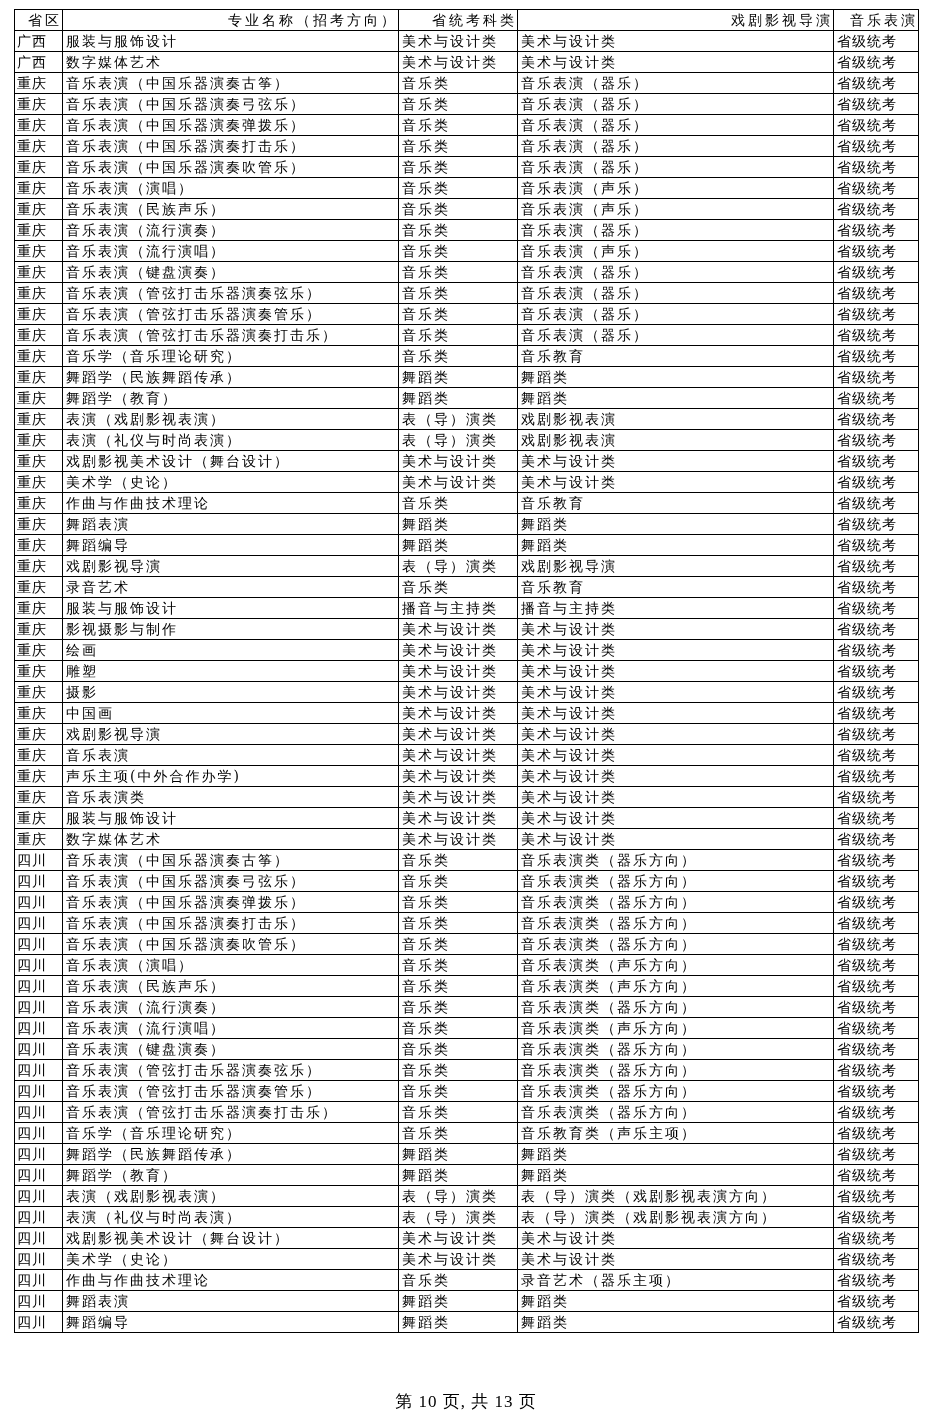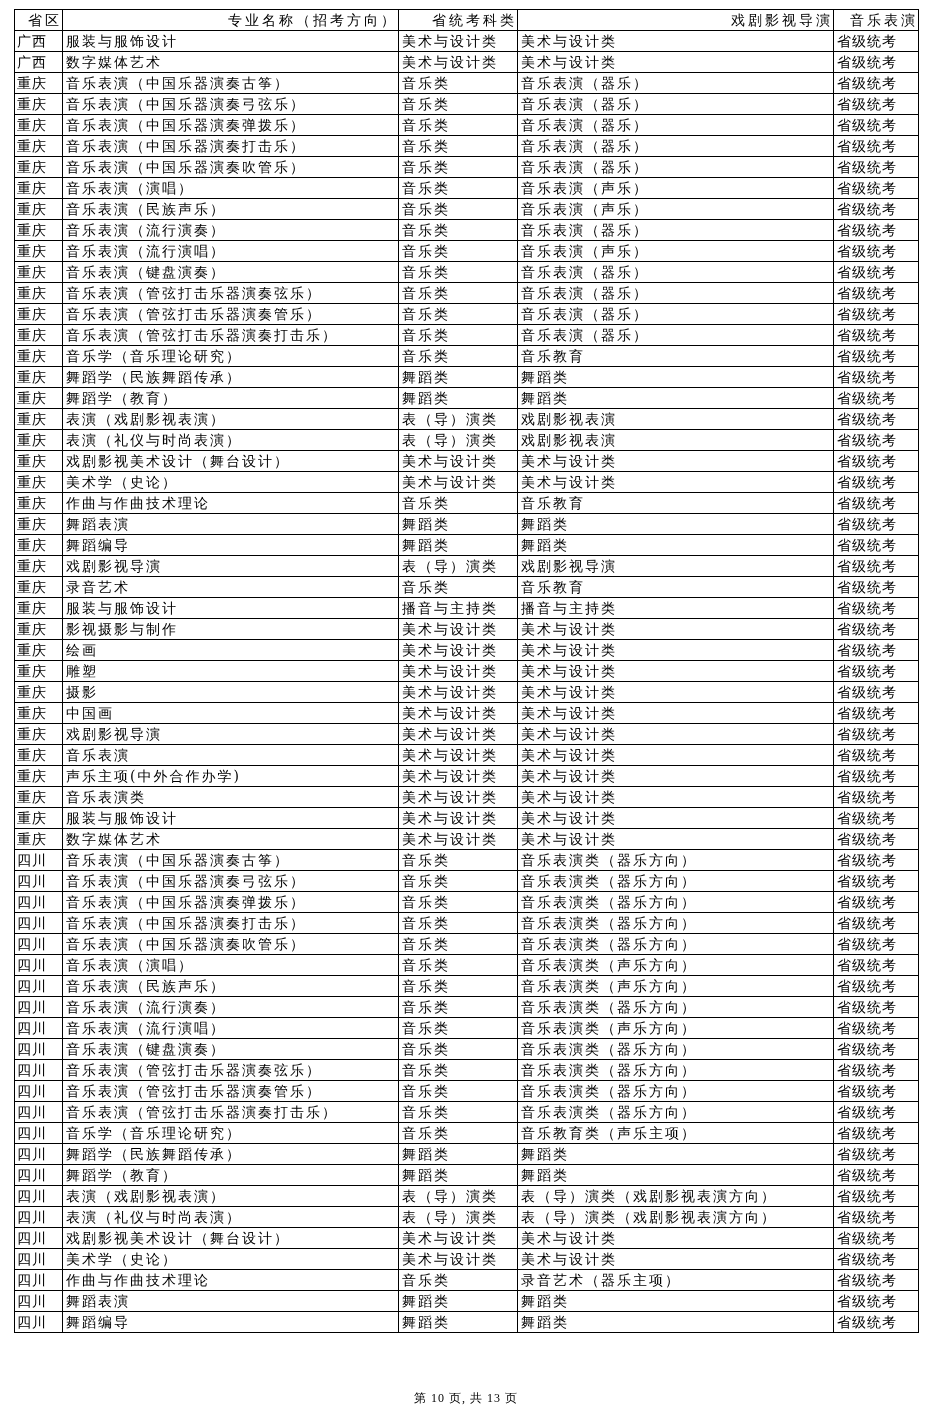--- a/index.html
+++ b/index.html
@@ -50,21 +50,21 @@
     }
     td.prov { letter-spacing: 1px; padding-left: 2px; }
     td.type { letter-spacing: 1px; padding-left: 3px; }
     table { border: 1.6px solid #000; }
     .footer {
       position: absolute;
       left: 0;
       width: 932px;
       top: 1390px;
       text-align: center;
-      font-size: 12px;
+      font-size: 17px;
       letter-spacing: 1px;
       font-family: "Liberation Serif", "DejaVu Serif", serif;
     }
   </style>
 </head>
 <body>
 
 <div class="table-wrap">
   <table>
     <colgroup>

